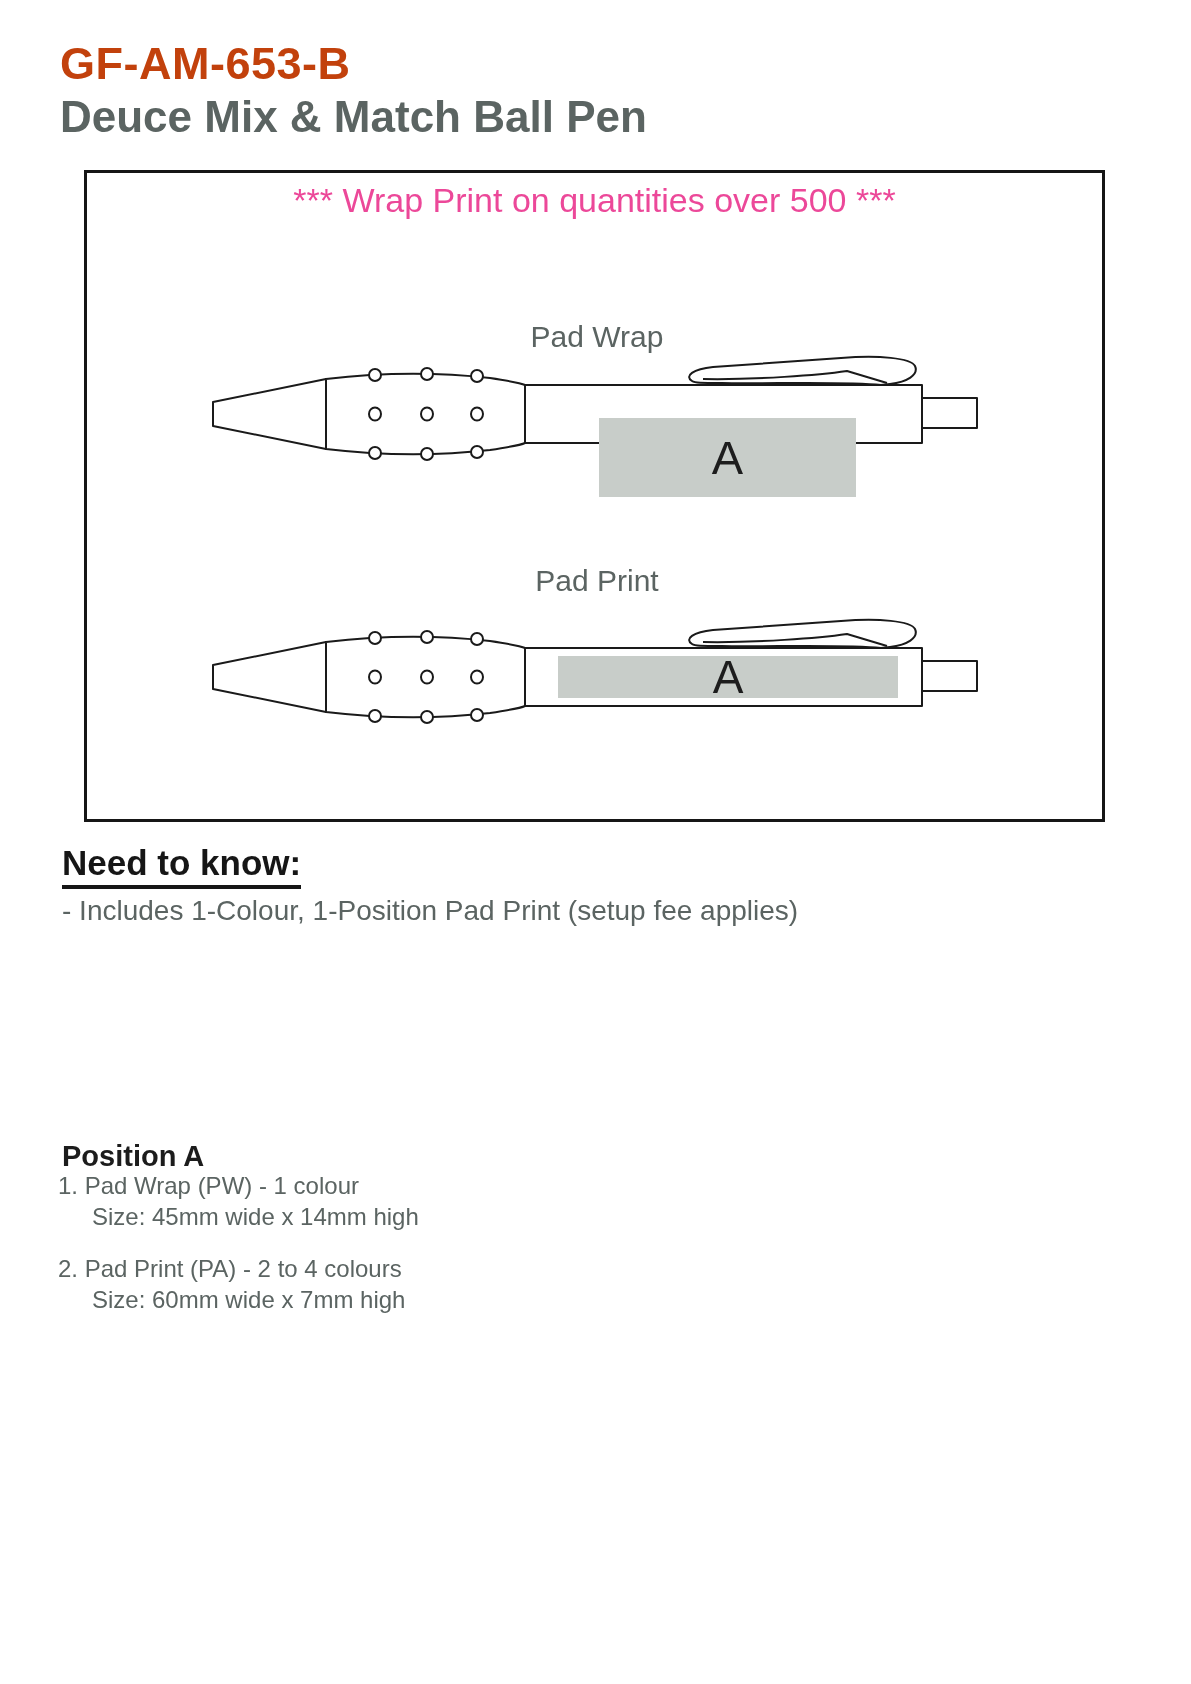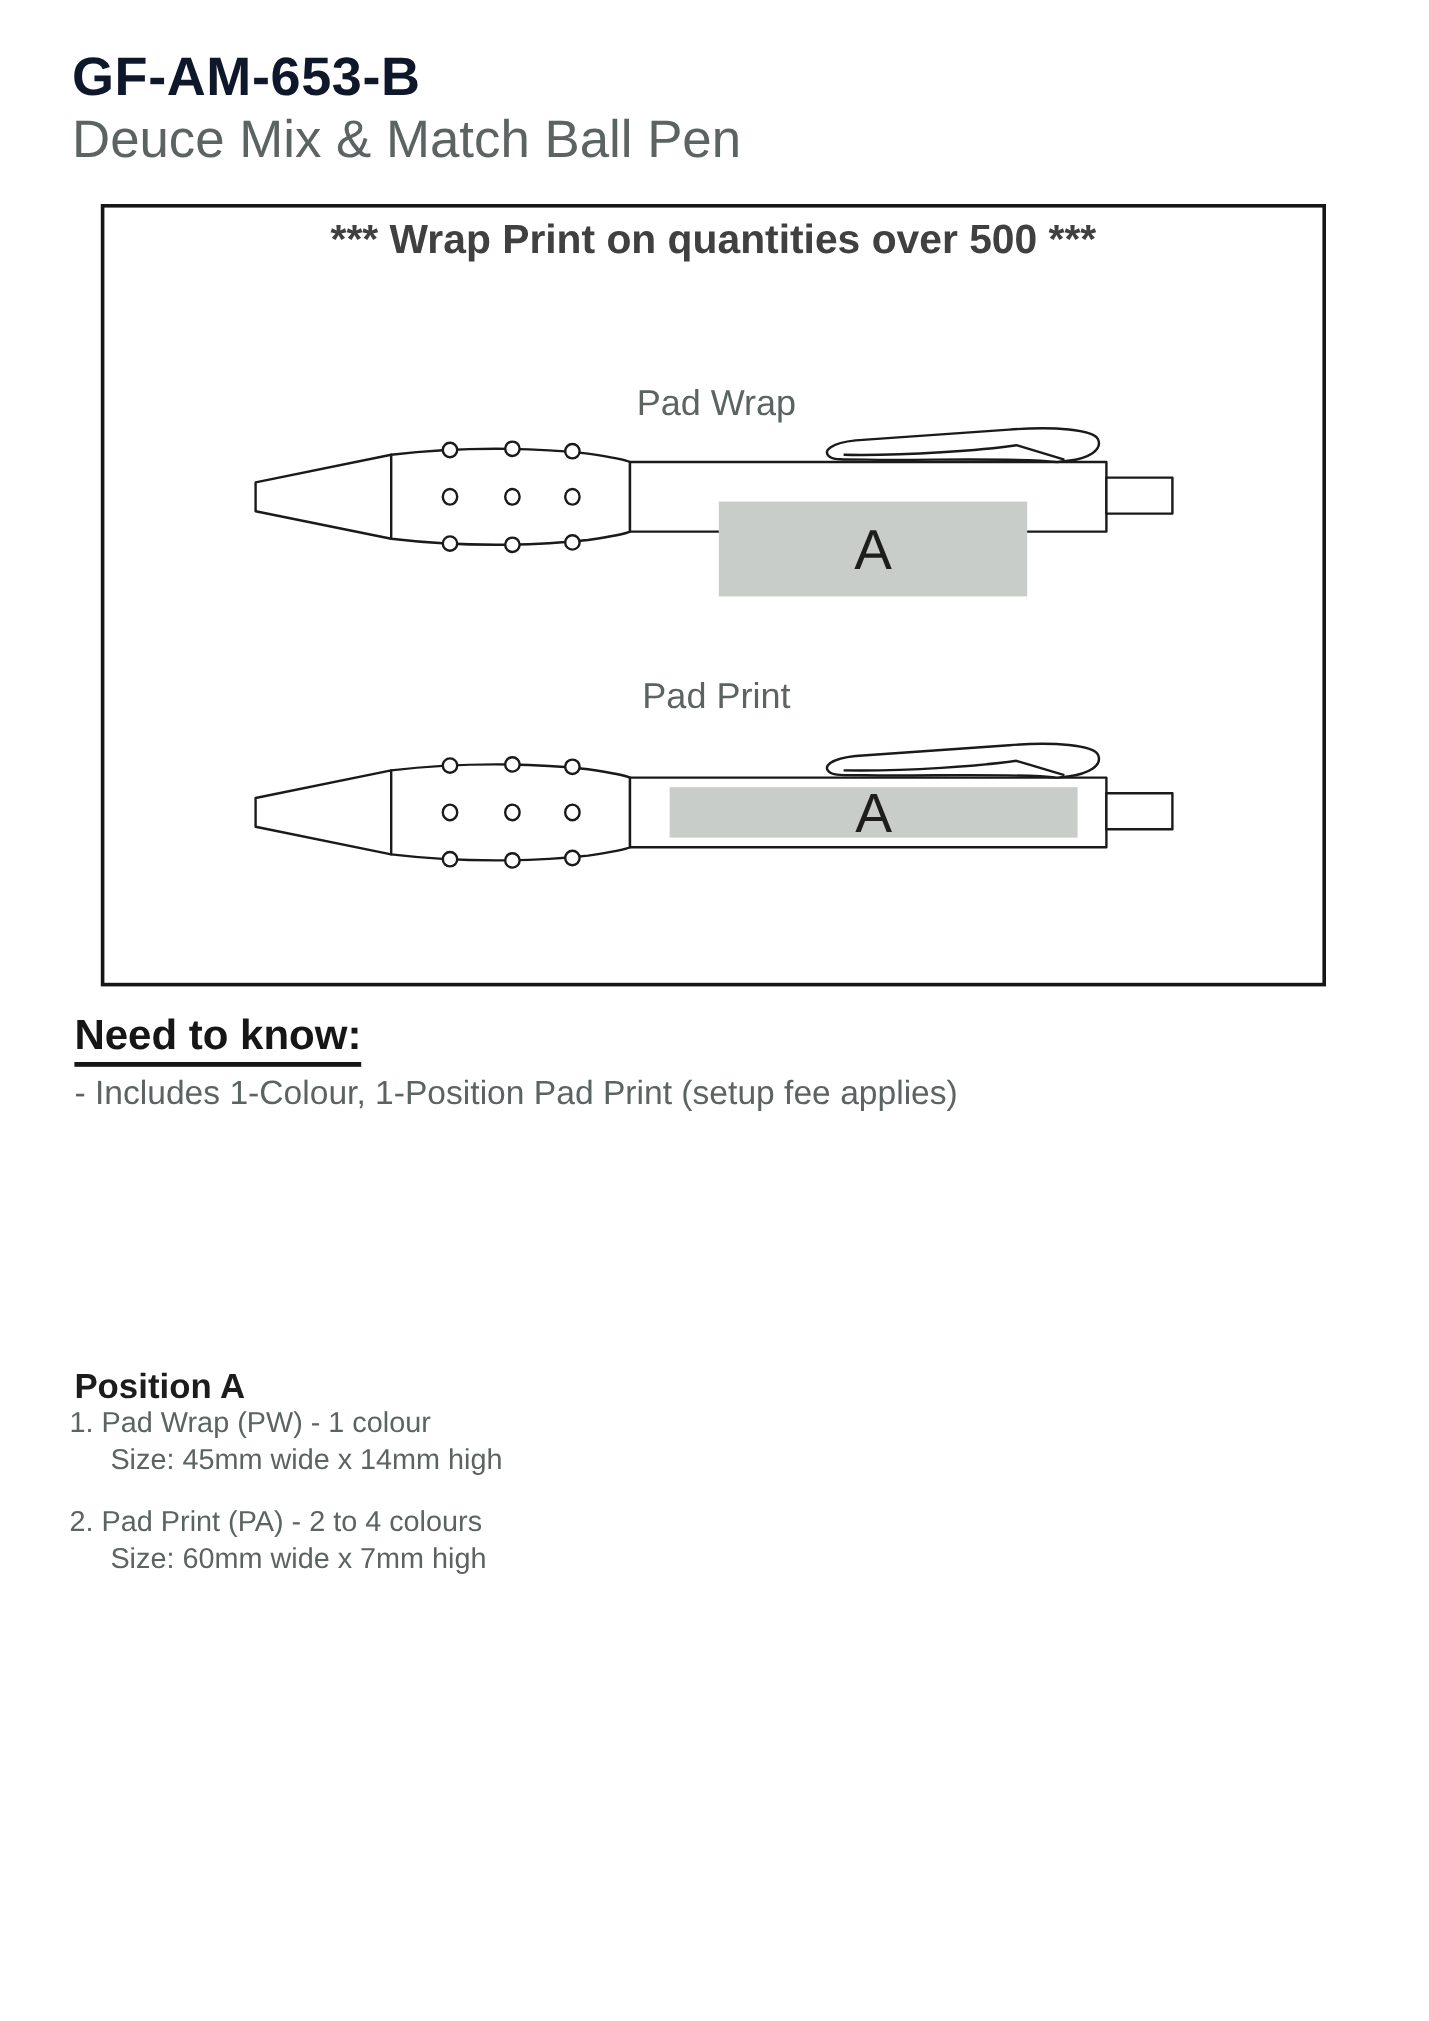--- a/index.html
+++ b/index.html
@@ -1,23 +1,23 @@
 <!DOCTYPE html>
 <html><head>
 <meta charset="utf-8">
 <style>
   html,body{margin:0;padding:0;background:#ffffff;}
   body{font-family:"Liberation Sans", sans-serif;-webkit-font-smoothing:antialiased;}
   .page{position:relative;width:1191px;height:1684px;background:#ffffff;overflow:hidden;}
 
-  .product-code{position:absolute;left:60px;top:38px;font-size:45px;font-weight:bold;color:#0f172a;letter-spacing:0.5px;}
-  .product-name{position:absolute;left:60px;top:92px;font-size:44px;font-weight:normal;color:#5b6462;}
+  .product-code{position:absolute;left:60px;top:38px;font-size:45px;font-weight:bold;color:#c2410c;letter-spacing:0.5px;}
+  .product-name{position:absolute;left:60px;top:92px;font-size:44px;font-weight:bold;color:#5b6462;}
 
   .diagram-box{position:absolute;left:84px;top:170px;width:1015px;height:646px;border:3px solid #161616;background:#ffffff;}
-  .warning{position:absolute;left:0;top:8px;width:100%;text-align:center;font-size:34px;font-weight:bold;color:#404040;}
+  .warning{position:absolute;left:0;top:8px;width:100%;text-align:center;font-size:34px;font-weight:normal;color:#ec4899;}
 
   .pen-label{position:absolute;width:300px;text-align:center;font-size:30px;color:#5b6462;}
   .pen-label.wrap{left:447px;top:320px;}
   .pen-label.print{left:447px;top:564px;}
 
   .pen-svg{position:absolute;width:790px;height:160px;}
   .pen-svg.pen1{left:195px;top:350px;}
   .pen-svg.pen2{left:195px;top:613px;}
 
   .print-area{position:absolute;background:#c8cdc9;color:#1d1d1d;text-align:center;font-weight:normal;}

